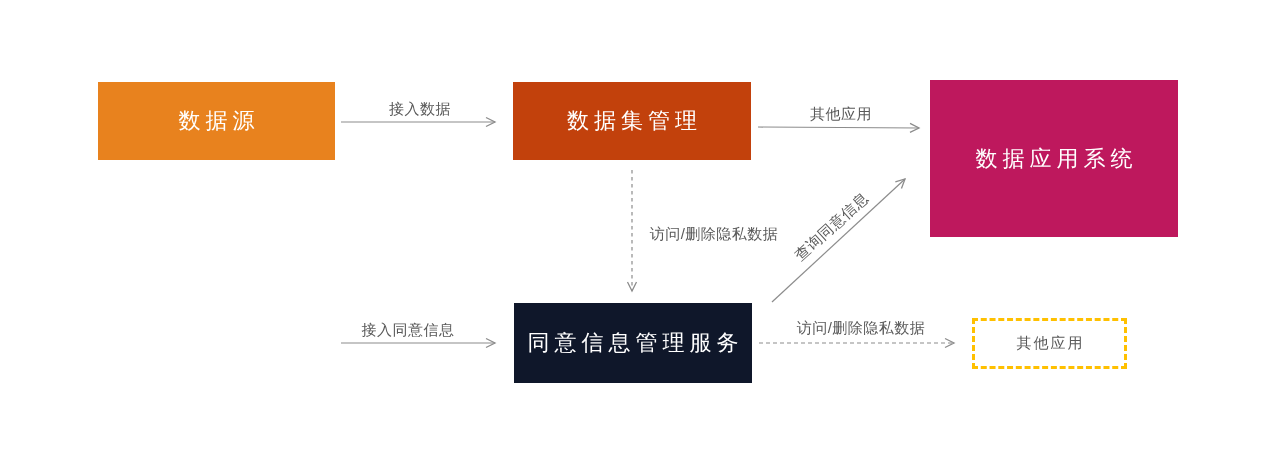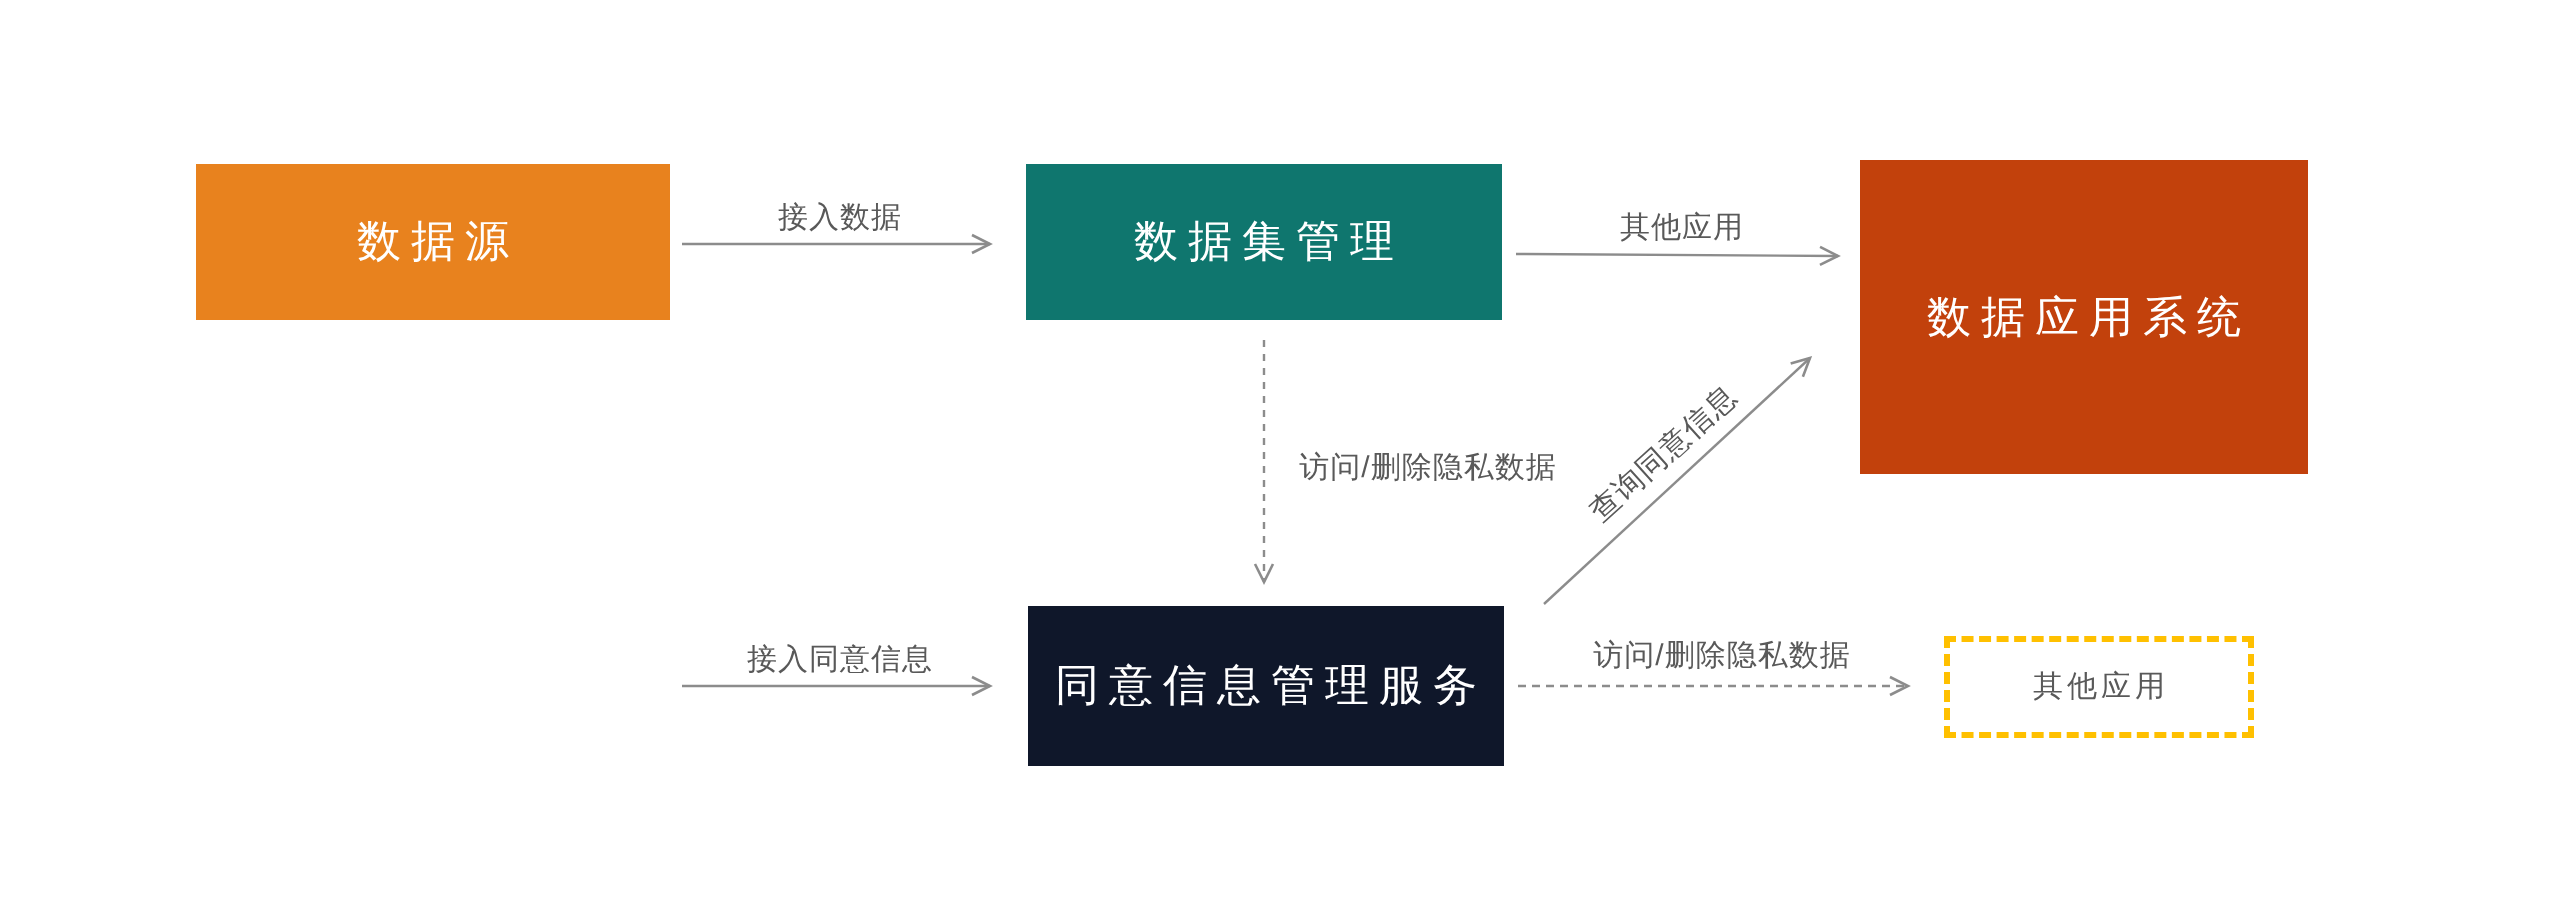--- a/index.html
+++ b/index.html
@@ -21,22 +21,22 @@
     display: flex;
     align-items: center;
     justify-content: center;
     color: #ffffff;
     font-size: 22px;
     letter-spacing: 5px;
     text-indent: 5px;
     box-sizing: border-box;
   }
   .node-data-source        { left: 98px;  top: 82px;  width: 237px; height: 78px;  background: #E8821E; }
-  .node-dataset-management { left: 513px; top: 82px;  width: 238px; height: 78px;  background: #0f766e; }
-  .node-data-app-system    { left: 930px; top: 80px;  width: 224px; height: 157px; background: #c2410c; }
+  .node-dataset-management { left: 513px; top: 82px;  width: 238px; height: 78px;  background: #c2410c; }
+  .node-data-app-system    { left: 930px; top: 80px;  width: 248px; height: 157px; background: #be185d; }
   .node-consent-collection { left: 98px;  top: 303px; width: 237px; height: 80px;  background: #F0B07E; }
   .node-consent-management { left: 514px; top: 303px; width: 238px; height: 80px;  background: #0f172a; }
   .node-other-applications {
     left: 972px; top: 318px; width: 155px; height: 51px;
     background: #ffffff;
     border: 3px dashed #FFC000;
     color: #595959;
     font-size: 15px;
     letter-spacing: 2px;
     text-indent: 2px;
@@ -52,21 +52,21 @@
     transform: translate(-50%, -50%);
     color: #595959;
     font-size: 15px;
     white-space: nowrap;
     letter-spacing: 0.5px;
   }
   .edge-label-0 { left: 420px; top: 109px; }
   .edge-label-1 { left: 841px; top: 114px; }
   .edge-label-2 { left: 714px; top: 234px; }
   .edge-label-3 { left: 832px; top: 227px; transform: translate(-50%, -50%) rotate(-42deg); }
-  .edge-label-4 { left: 420px; top: 330px; }
+  .edge-label-4 { left: 408px; top: 330px; }
   .edge-label-5 { left: 861px; top: 328px; }
 </style>
 </head>
 <body>
 
 <div class="stage">
 
   <svg class="edges-svg" viewBox="0 0 1280 460" xmlns="http://www.w3.org/2000/svg">
     <defs>
       <marker id="chev" viewBox="0 0 14 14" refX="12" refY="7" markerWidth="14" markerHeight="14" markerUnits="userSpaceOnUse" orient="auto">

